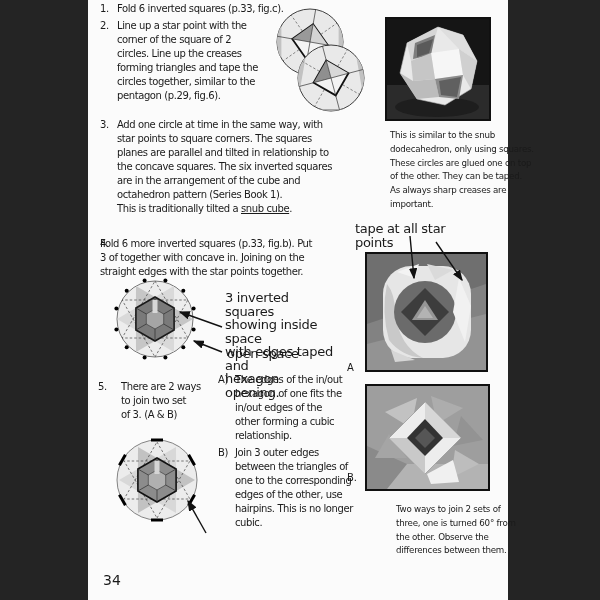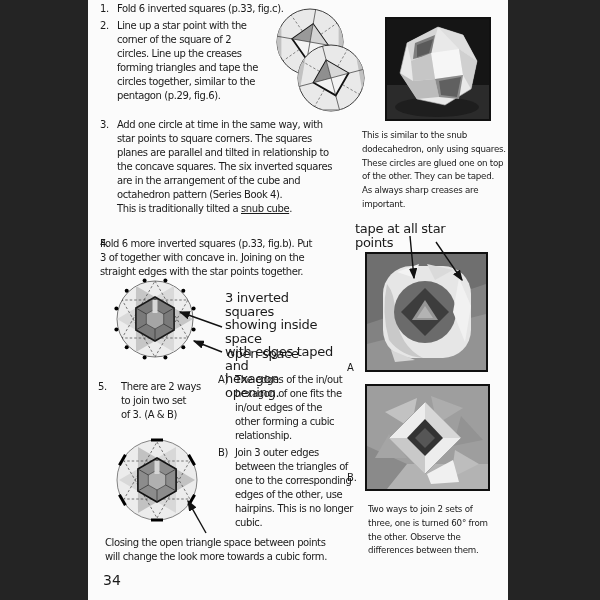--- a/index.html
+++ b/index.html
@@ -2,21 +2,21 @@
 <html><head>
 <meta charset="utf-8">
 <style>
   html,body{margin:0;padding:0;background:#242424;}
   .stage{position:relative;width:600px;height:600px;background:#242424;overflow:hidden;
          font-family:"DejaVu Sans",sans-serif;color:#1a1a1a;}
   .page{position:absolute;left:88px;top:0;width:420px;height:600px;background:#fbfbfb;}
   .txt{position:absolute;white-space:pre-line;font-size:10px;line-height:14px;letter-spacing:-0.4px;}
   .num{position:absolute;font-size:10px;line-height:14px;letter-spacing:-0.4px;}
   .small{font-size:13px;line-height:13.5px;letter-spacing:-0.3px;}
-  .cap{font-size:8.7px;line-height:13.8px;letter-spacing:-0.25px;}
+  .cap{font-size:8.7px;line-height:13.8px;letter-spacing:-0.25px;margin-left:28px;}
   .sub{width:118px;}
   .u{text-decoration:underline;}
   .plabel{position:absolute;font-size:10px;letter-spacing:0;}
   .pagenum{position:absolute;font-size:14px;letter-spacing:0;}
   .photo{position:absolute;border:2px solid #101010;line-height:0;background:#444;}
   .dsvg{position:absolute;line-height:0;}
   .ov{position:absolute;left:0;top:0;pointer-events:none;z-index:6;}
 </style>
 </head>
 <body>
@@ -86,21 +86,21 @@
         </g>
       </svg>
     </div>
 
     <div class="num" style="left:12px;top:118px">3.</div>
     <div class="txt" style="left:29px;top:118px;width:250px">Add one circle at time in the same way, with
 star points to square corners. The squares
 planes are parallel and tilted in relationship to
 the concave squares. The six inverted squares
 are in the arrangement of the cube and
-octahedron pattern (Series Book 4).</div>
+octahedron pattern (Series Book 1).</div>
     <div class="txt" style="left:29px;top:202px;width:250px;white-space:normal"><span>This is traditionally tilted a </span><span class="u">snub cube</span><span>.</span></div>
 
     <div class="num" style="left:12px;top:237px">4.</div>
     <div class="txt" style="left:12px;top:237px;width:250px">Fold 6 more inverted squares (p.33, fig.b). Put
 3 of together with concave in. Joining on the
 straight edges with the star points together.</div>
 
     <div class="dsvg" style="left:14px;top:277px">
       <svg width="110" height="88" viewBox="0 0 110 88">
         <circle cx="53" cy="42" r="38" fill="#ededed" stroke="#555" stroke-width="0.8"></circle>
@@ -196,22 +196,20 @@
           <line x1="43" y1="6" x2="55" y2="6"></line>
           <line x1="11.4" y1="31.2" x2="17.4" y2="20.8"></line>
           <line x1="17.4" y1="71.2" x2="11.4" y2="60.8"></line>
           <line x1="43" y1="86" x2="55" y2="86"></line>
           <line x1="86.6" y1="60.8" x2="80.6" y2="71.2"></line>
           <line x1="86.6" y1="31.2" x2="80.6" y2="20.8"></line>
         </g>
       </svg>
     </div>
 
-    <div class="txt" style="left:17px;top:536px;width:260px">Closing the open triangle space between points
-will change the look more towards a cubic form.</div>
 
     <div class="pagenum" style="left:15px;top:572px">34</div>
 
     <div class="photo" style="left:297px;top:17px">
       <svg width="102" height="100" viewBox="0 0 102 100">
         <rect width="102" height="100" fill="#151515"></rect>
         <rect y="66" width="102" height="34" fill="#2b2b2b"></rect>
         <ellipse cx="50" cy="88" rx="42" ry="10" fill="#1e1e1e"></ellipse>
         <polygon points="51,8 76,16 90,42 84,70 58,86 30,80 13,54 20,24" fill="#e9e9e9" stroke="#b5b5b5" stroke-width="0.6"></polygon>
         <polygon points="76,16 90,42 72,30 51,8" fill="#dedede"></polygon>

